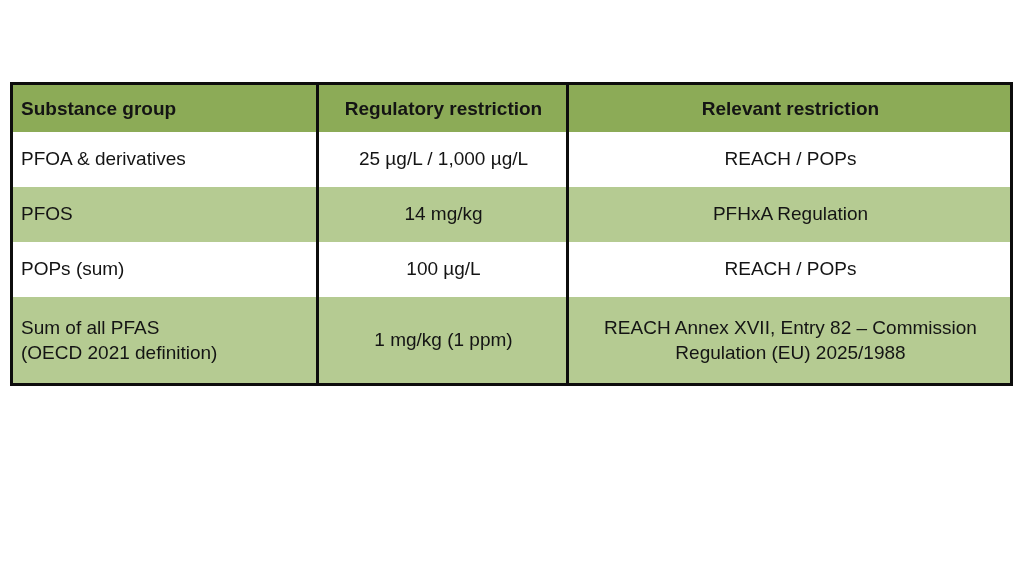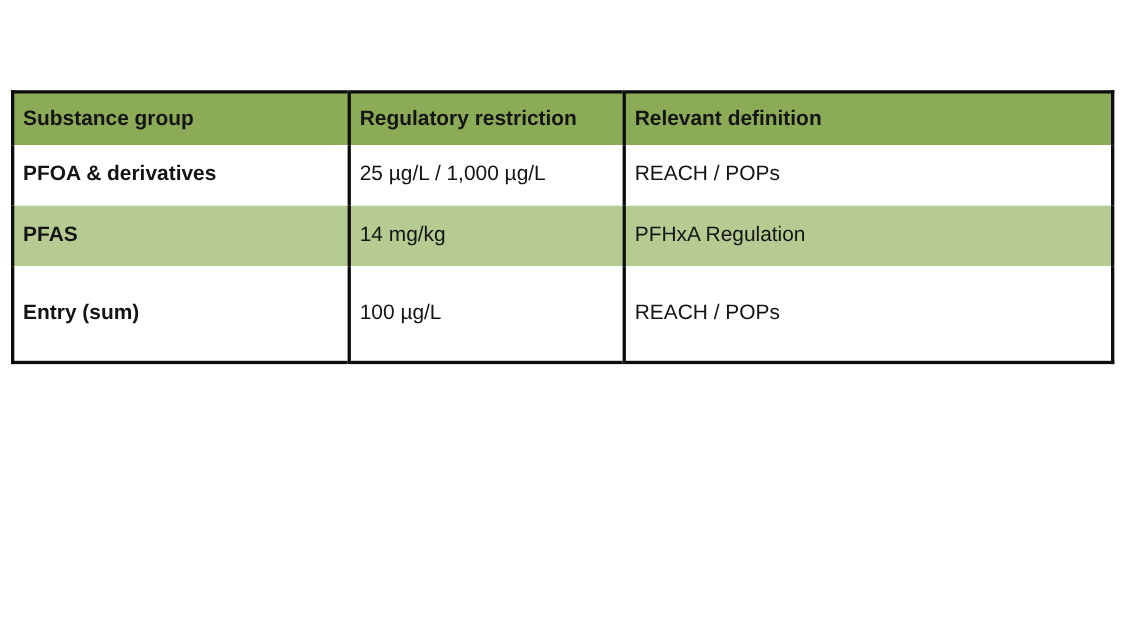--- a/index.html
+++ b/index.html
@@ -44,59 +44,65 @@
     padding: 2px 6px 2px 8px;
     vertical-align: middle;
   }
   tbody tr { height: 55px; background: var(--row-bg); }
   tbody tr:nth-child(even) { background: var(--band-bg); }
   tbody tr:last-child { height: 88px; }
   td {
     padding: 2px 6px 2px 8px;
     vertical-align: middle;
   }
-  th + th, td + td { border-left: 3px solid var(--border-color); }
+  th + th, td + td { border-left: 3px solid var(--border-color); text-align: center; }
   td:first-child {
-    font-weight: 700;
+    font-weight: 400;
     white-space: pre-line;
   }
 </style>
 </head>
 <body>
 
 <div class="table-wrap">
   <table class="pfas-table">
     <colgroup>
       <col class="c1">
       <col class="c2">
       <col class="c3">
     </colgroup>
     <thead>
       <tr>
         <th>Substance group</th>
         <th>Regulatory restriction</th>
-        <th>Relevant definition</th>
+        <th>Relevant restriction</th>
       </tr>
     </thead>
     <tbody>
   <tr>
     <td>PFOA &amp; derivatives</td>
     <td>25 µg/L / 1,000 µg/L</td>
     <td>REACH / POPs</td>
   </tr>
 
 
   <tr>
-    <td>PFAS</td>
+    <td>PFOS</td>
     <td>14 mg/kg</td>
     <td>PFHxA Regulation</td>
   </tr>
 
   <tr>
-    <td>Entry (sum)</td>
+    <td>POPs (sum)</td>
     <td>100 µg/L</td>
     <td>REACH / POPs</td>
   </tr>
 
 
+  <tr>
+    <td>Sum of all PFAS
+(OECD 2021 definition)</td>
+    <td>1 mg/kg (1 ppm)</td>
+    <td>REACH Annex XVII, Entry 82 – Commission Regulation (EU) 2025/1988</td>
+  </tr>
 </tbody>
   </table>
 </div>
 
 </body></html>

